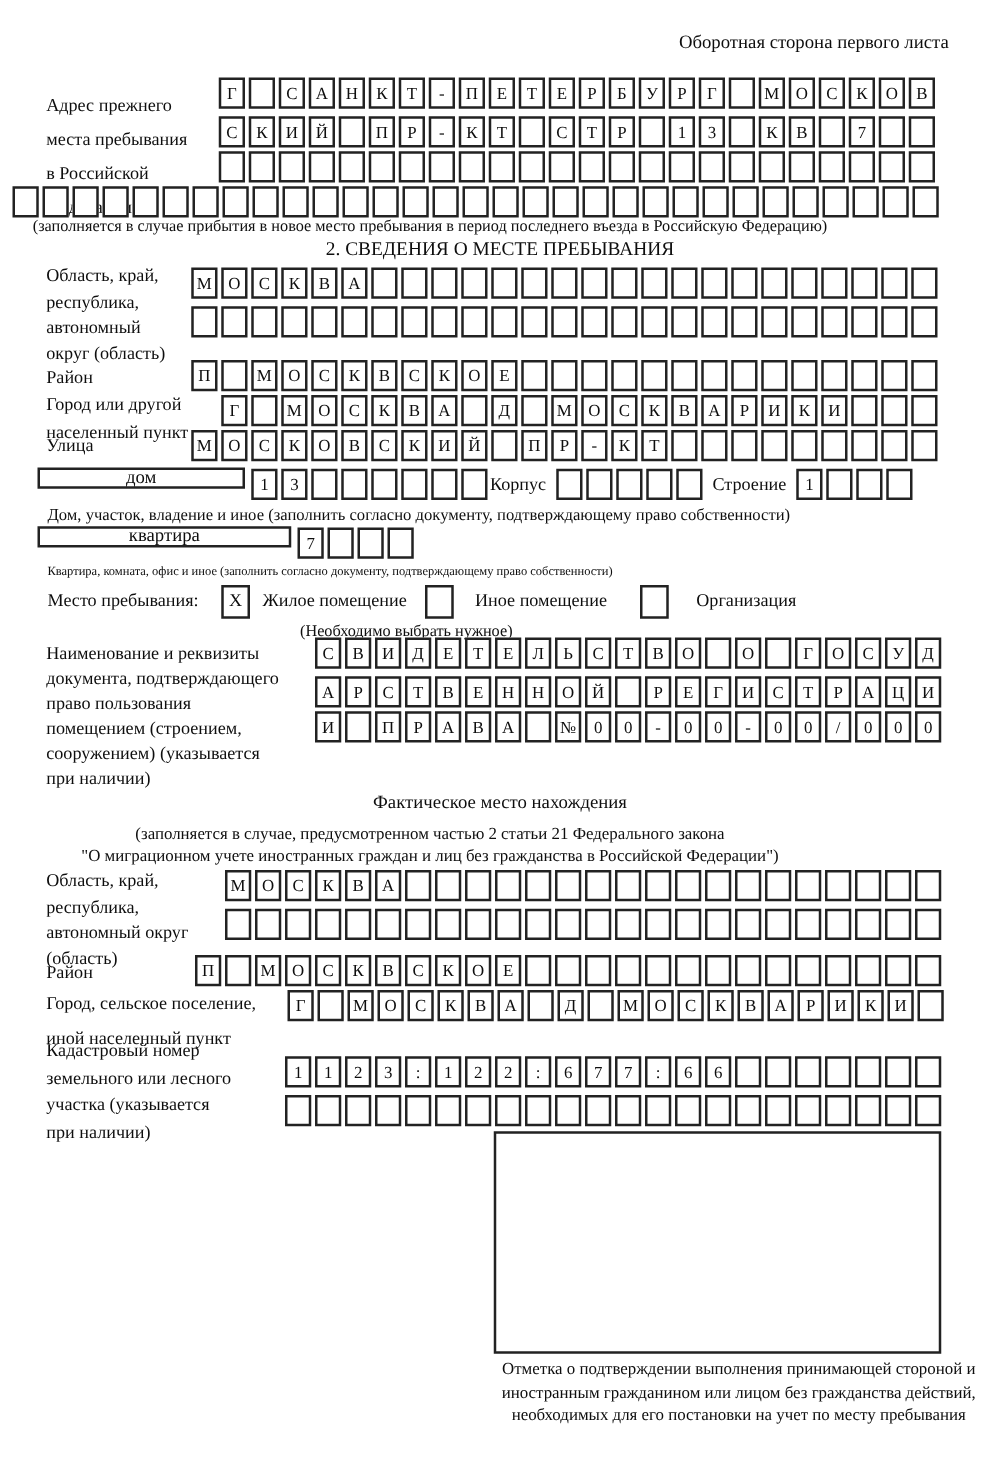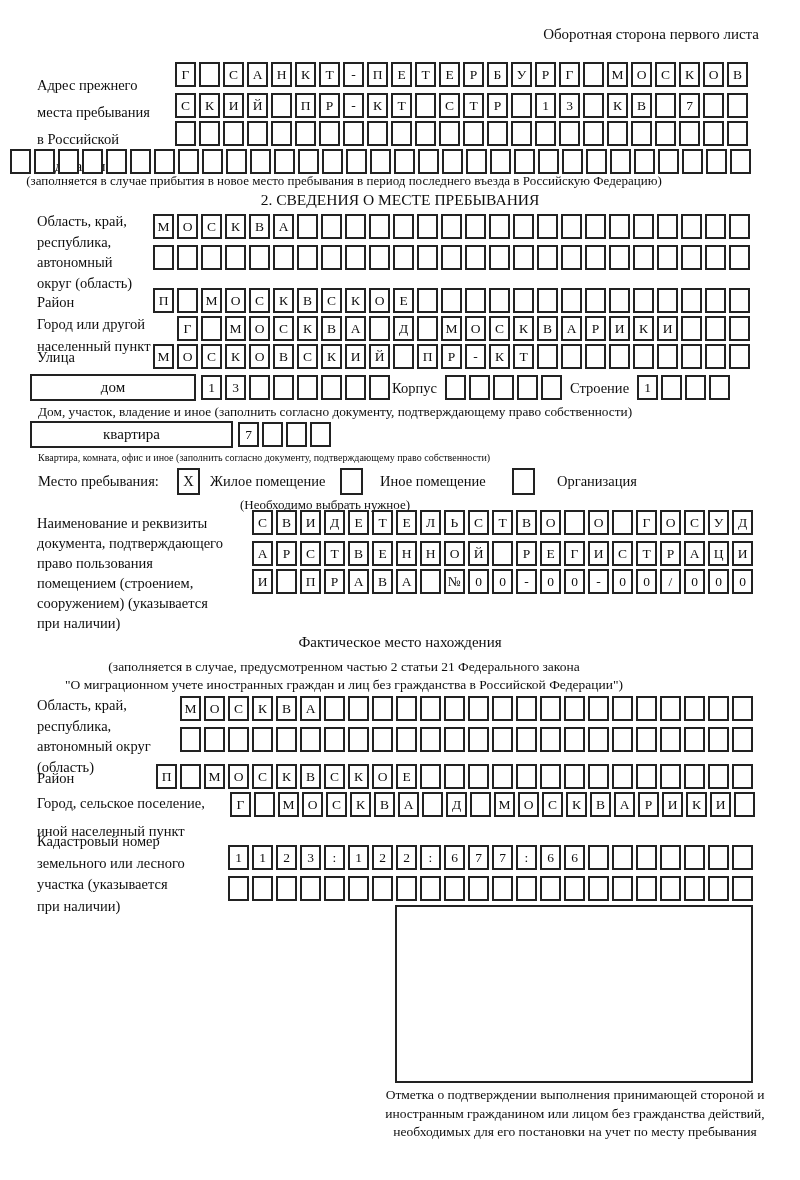--- a/index.html
+++ b/index.html
@@ -13,21 +13,21 @@
   .label.lh21{line-height:28px;}
   .label.lh215{line-height:21.5px;}
   .cells{display:flex;gap:3px;}
   .cells + .cells{margin-top:3px;}
   .cell{
     width:21px;height:25px;border:2px solid #222;box-sizing:border-box;
     display:flex;align-items:center;justify-content:center;
     font-size:13.5px;line-height:1;background:#fff;flex:0 0 auto;
   }
   .typebox{
-    border:2px solid #222;box-sizing:border-box;height:27px;
+    border:2px solid #222;box-sizing:border-box;height:17px;
     display:flex;align-items:center;justify-content:center;
     font-size:15px;background:#fff;
   }
   .checkbox{
     width:23px;height:27px;border:2px solid #222;box-sizing:border-box;
     display:flex;align-items:center;justify-content:center;
     font-size:14.5px;background:#fff;
   }
   .caption{font-size:13px;}
   .caption-center{width:688px;text-align:center;font-size:13px;}
@@ -592,13 +592,13 @@
     <span class="cell"></span>
     <span class="cell"></span>
     <span class="cell"></span>
     <span class="cell"></span>
     <span class="cell"></span>
     <span class="cell"></span>
     <span class="cell"></span>
   </div>
 
 <div class="abs stampbox" style="left:395px;top:905px;width:358px;height:178px"></div>
-<div class="abs stampcap" style="left:373px;top:1086px">Отметка о подтверждении выполнения принимающей стороной и иностранным гражданином или лицом без гражданства действий, необходимых для его постановки на учет по месту пребывания</div>
+<div class="abs stampcap" style="left:389px;top:1086px">Отметка о подтверждении выполнения принимающей стороной и иностранным гражданином или лицом без гражданства действий, необходимых для его постановки на учет по месту пребывания</div>
 
 </body></html>

